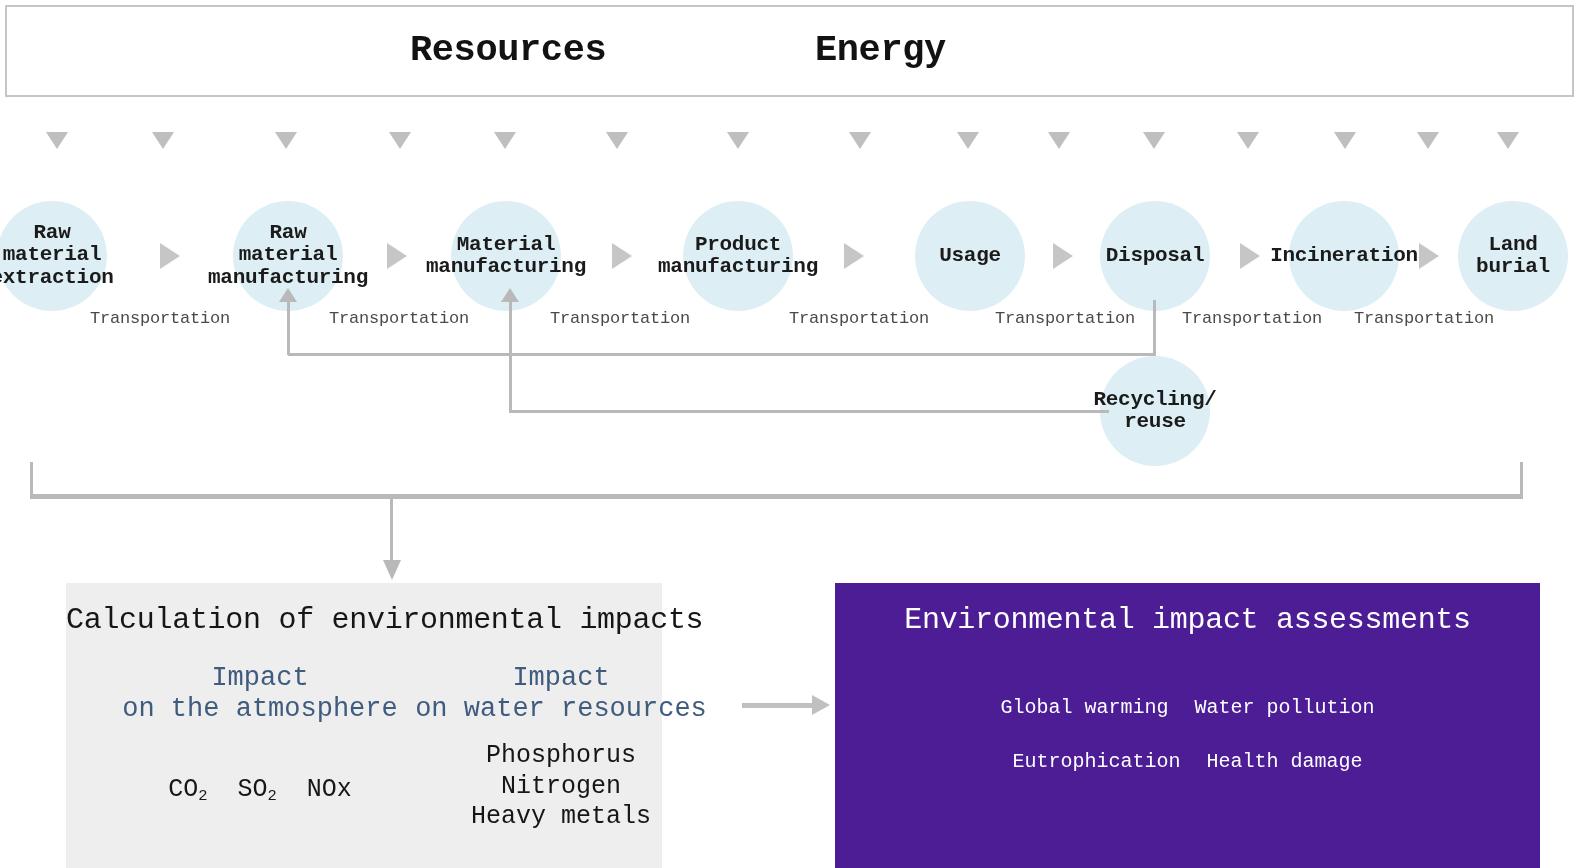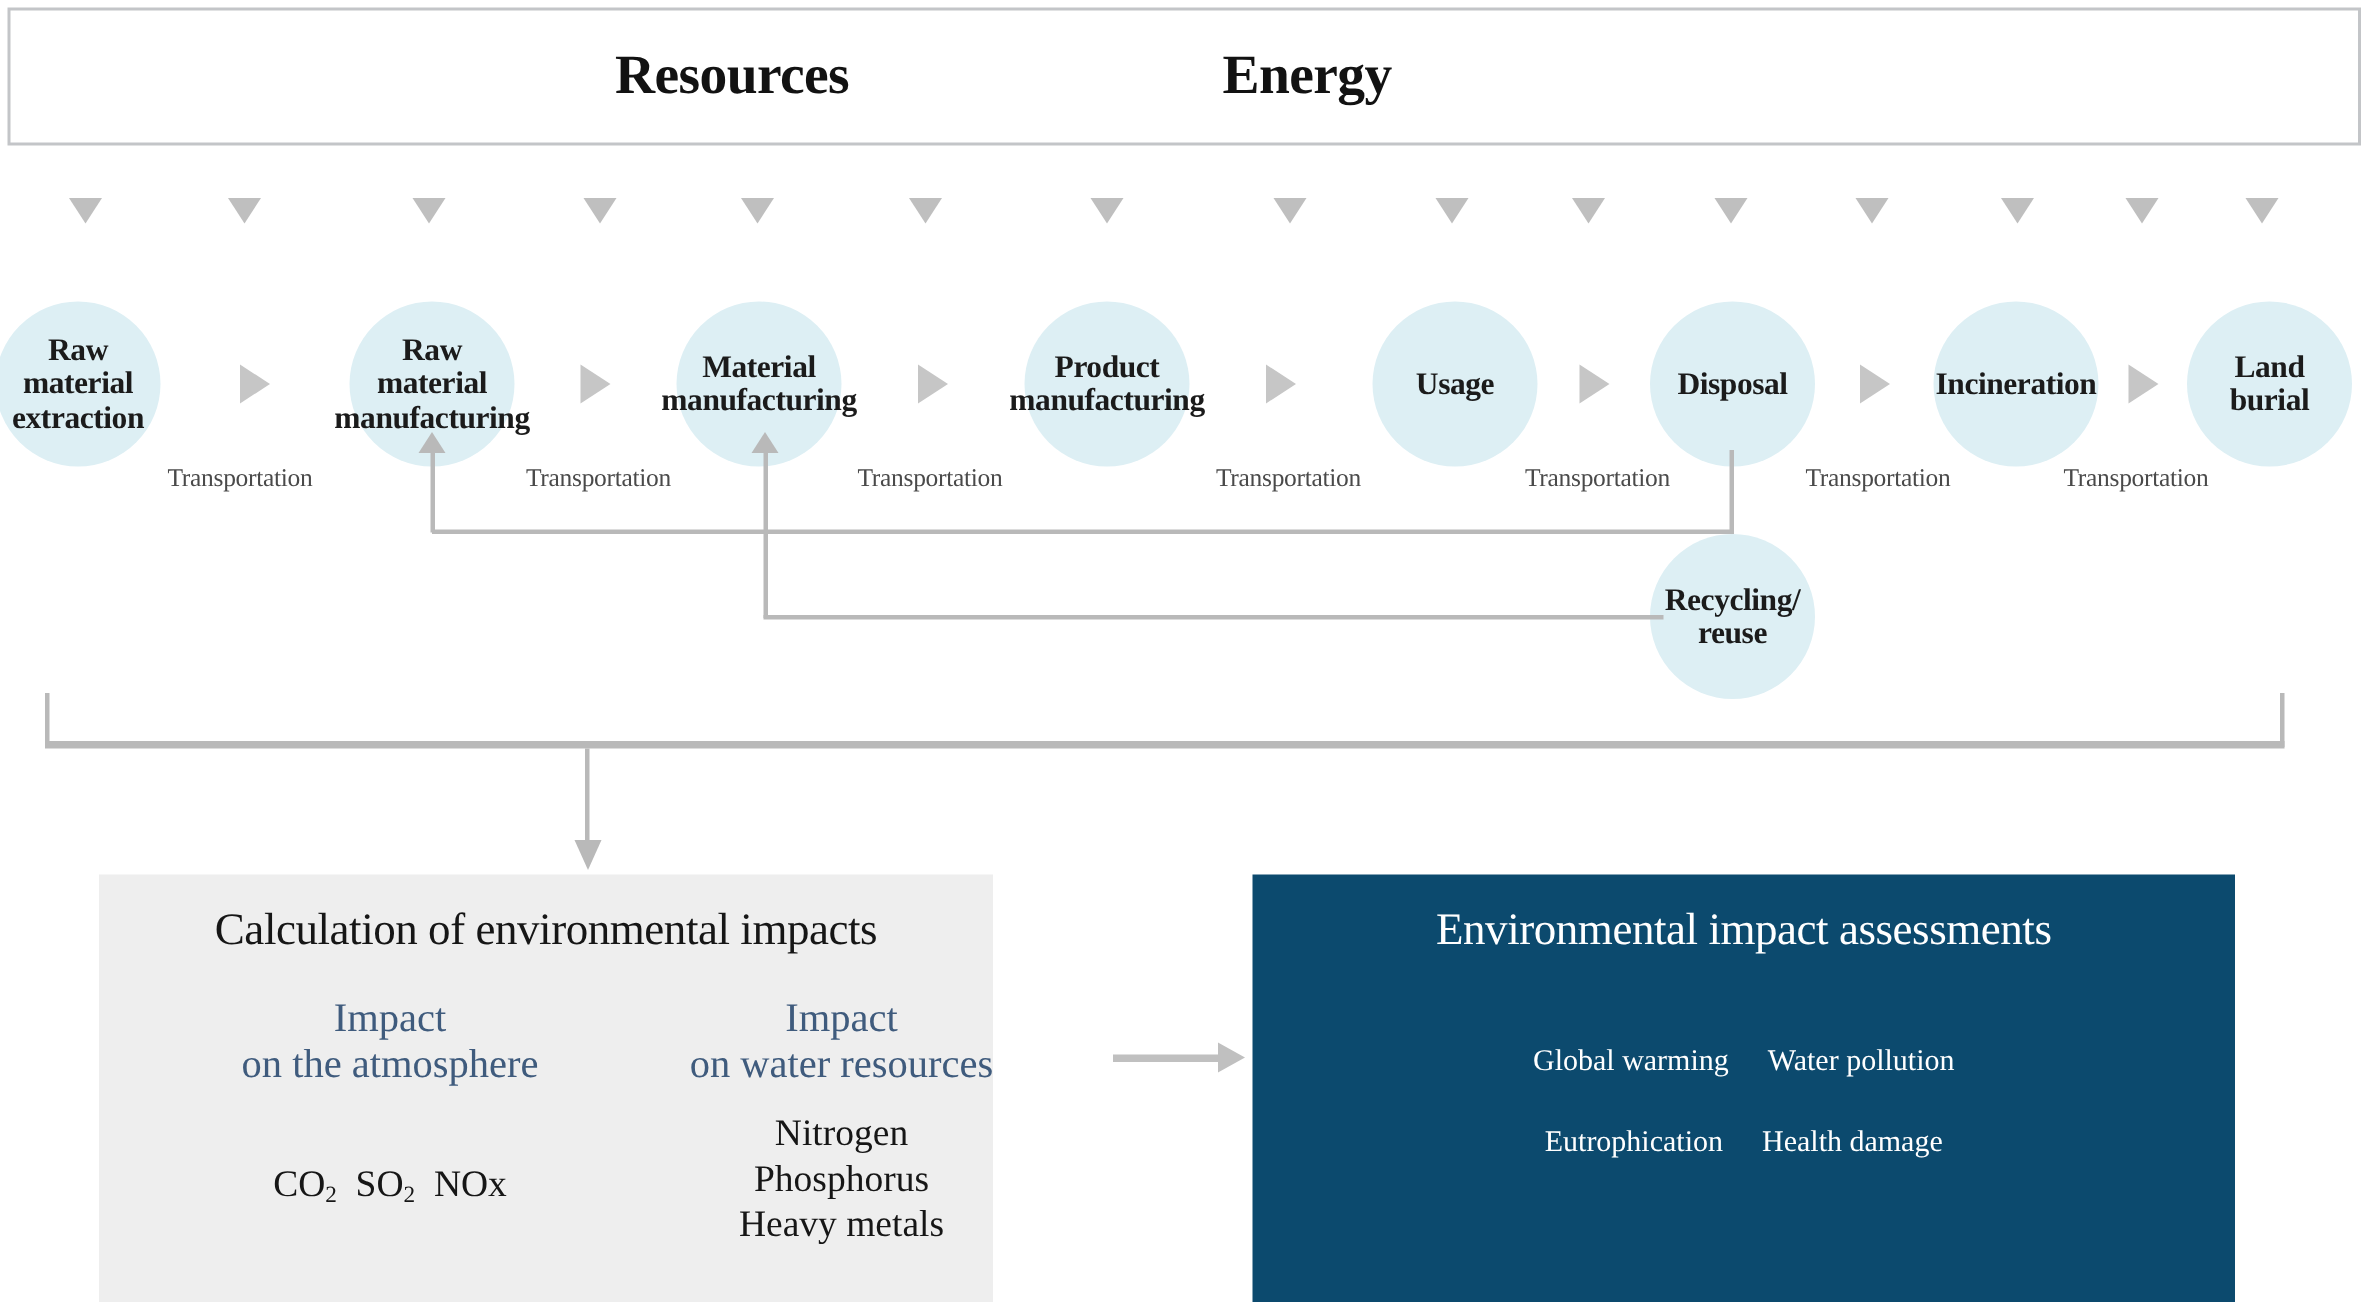--- a/index.html
+++ b/index.html
@@ -5,21 +5,21 @@
   html, body {
     margin: 0;
     padding: 0;
     background: #ffffff;
   }
   #stage {
     position: relative;
     width: 1580px;
     height: 868px;
     background: #ffffff;
-    font-family: Liberation Serif, serif;
+    font-family: Liberation Mono, monospace;
     overflow: hidden;
   }
 
   
   .input-box {
     position: absolute;
     left: 5px;
     top: 5px;
     width: 1569px;
     height: 92px;
@@ -142,23 +142,23 @@
     left: 66px;
     top: 583px;
     width: 596px;
     height: 285px;
     background: #eeeeee;
   }
   .panel-dark {
     position: absolute;
     left: 835px;
     top: 583px;
-    width: 655px;
+    width: 705px;
     height: 285px;
-    background: #0c4a6e;
+    background: #4c1d95;
   }
   .panel-heading {
     position: absolute;
     top: 20px;
     width: 100%;
     text-align: center;
     font-size: 30px;
     color: #161616;
     letter-spacing: -0.3px;
     white-space: nowrap;
@@ -347,22 +347,22 @@
         <div>Impact</div>
         <div>on the atmosphere</div>
       </div>
     <div class="impact-col" id="impact-water">
         <div>Impact</div>
         <div>on water resources</div>
       </div>
 
     <div class="substances" id="substances-air"><span>CO<span class="sub">2</span></span><span>&nbsp;&nbsp;</span><span>SO<span class="sub">2</span></span><span>&nbsp;&nbsp;</span><span>NOx</span></div>
     <div class="substances" id="substances-water">
+        <div>Phosphorus</div>
         <div>Nitrogen</div>
-        <div>Phosphorus</div>
         <div>Heavy metals</div>
       </div>
   </div>
 
   <div class="mid-arrow-line"></div>
   <div class="mid-arrow-head"></div>
 
   <div class="panel-dark">
     <div class="panel-heading on-dark">Environmental impact assessments</div>
     <div class="assess-row" id="assess-row-0"><span class="assess-item">Global warming</span><span class="assess-gap"></span><span class="assess-item">Water pollution</span></div>

